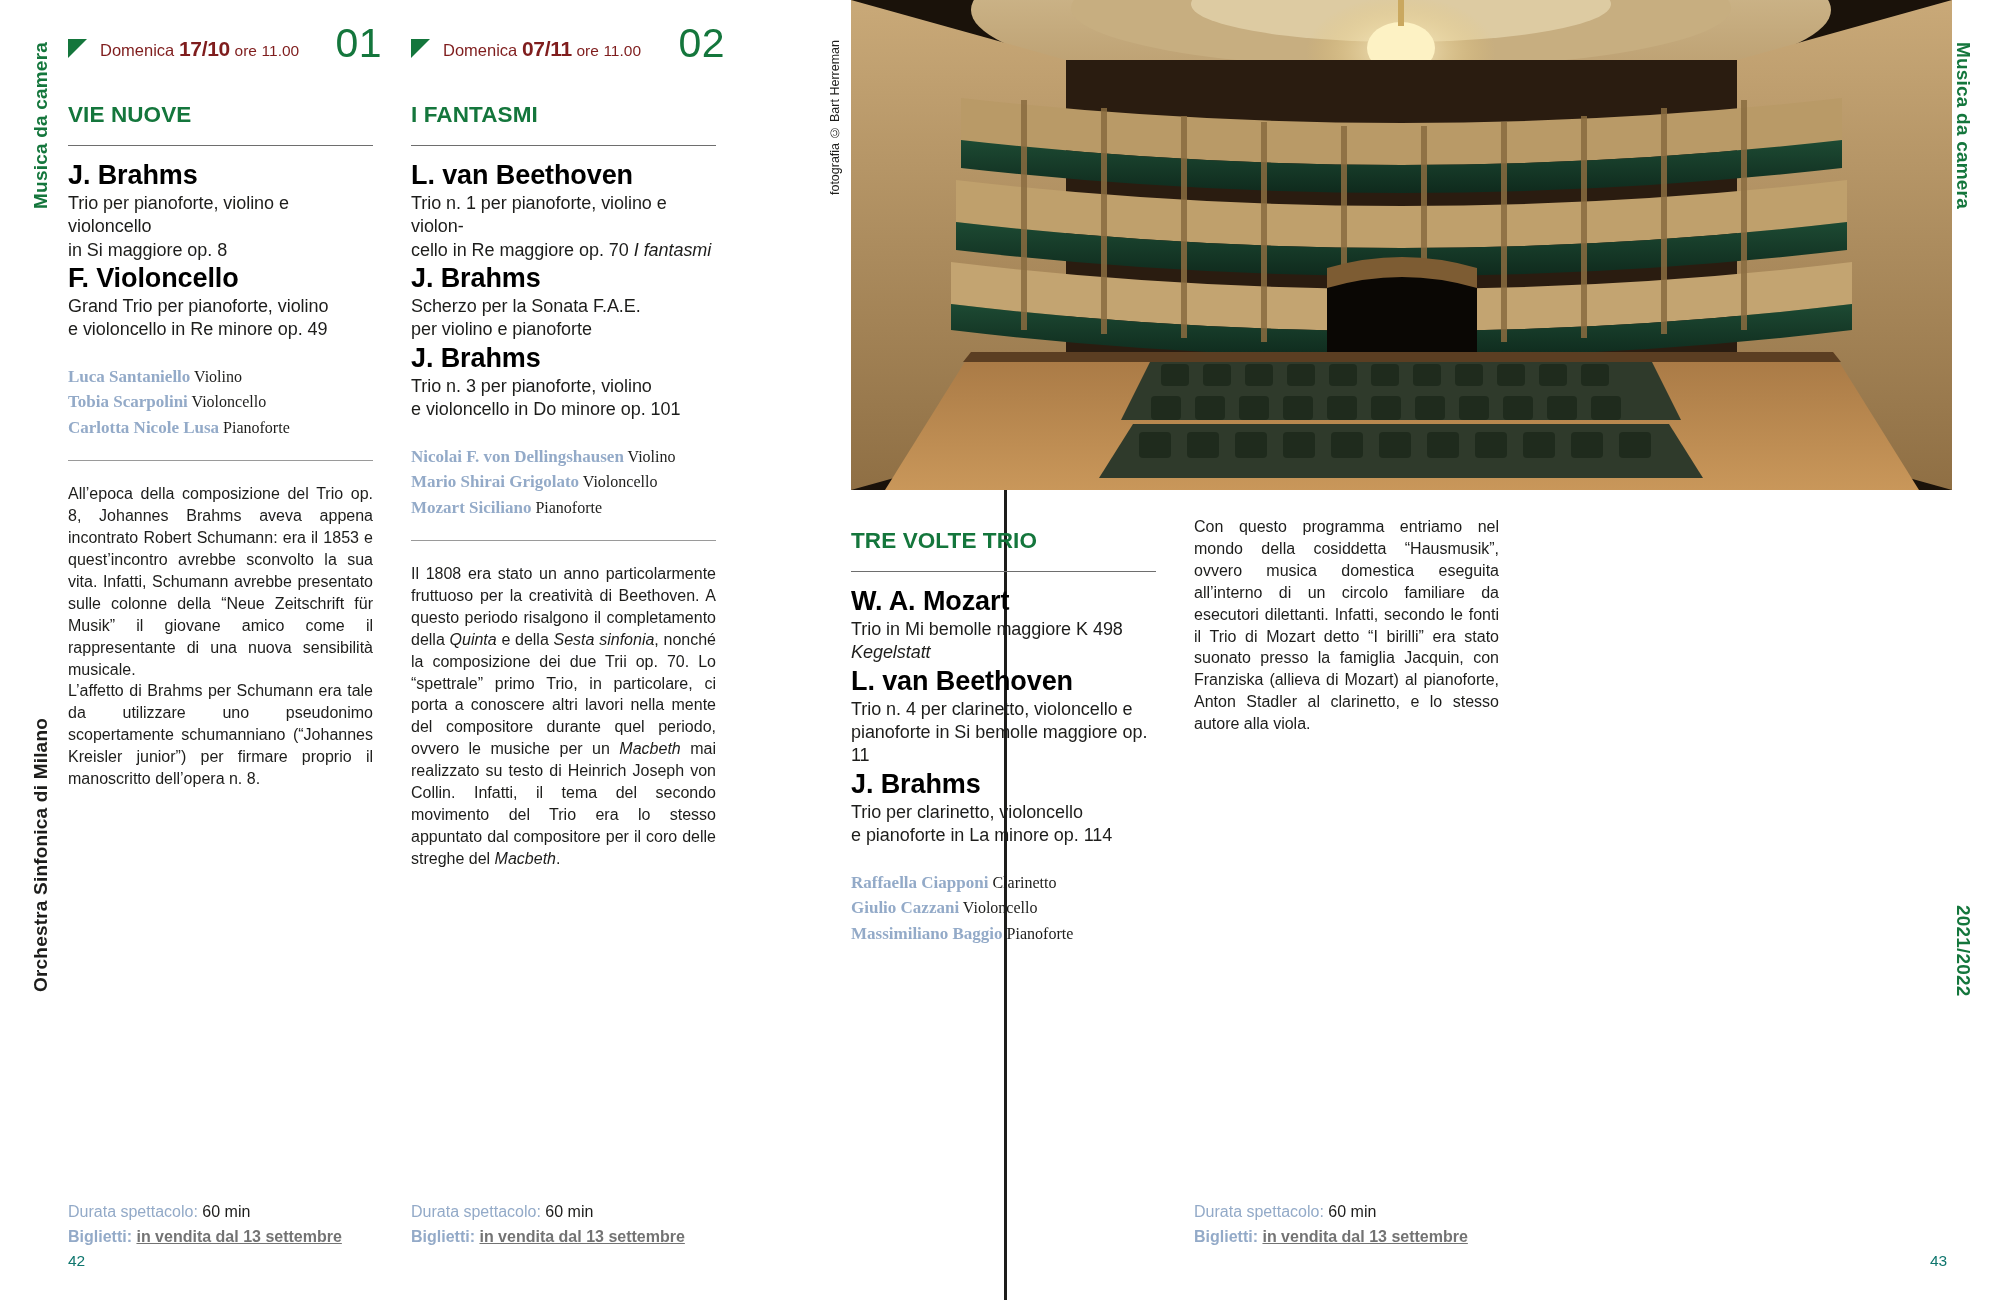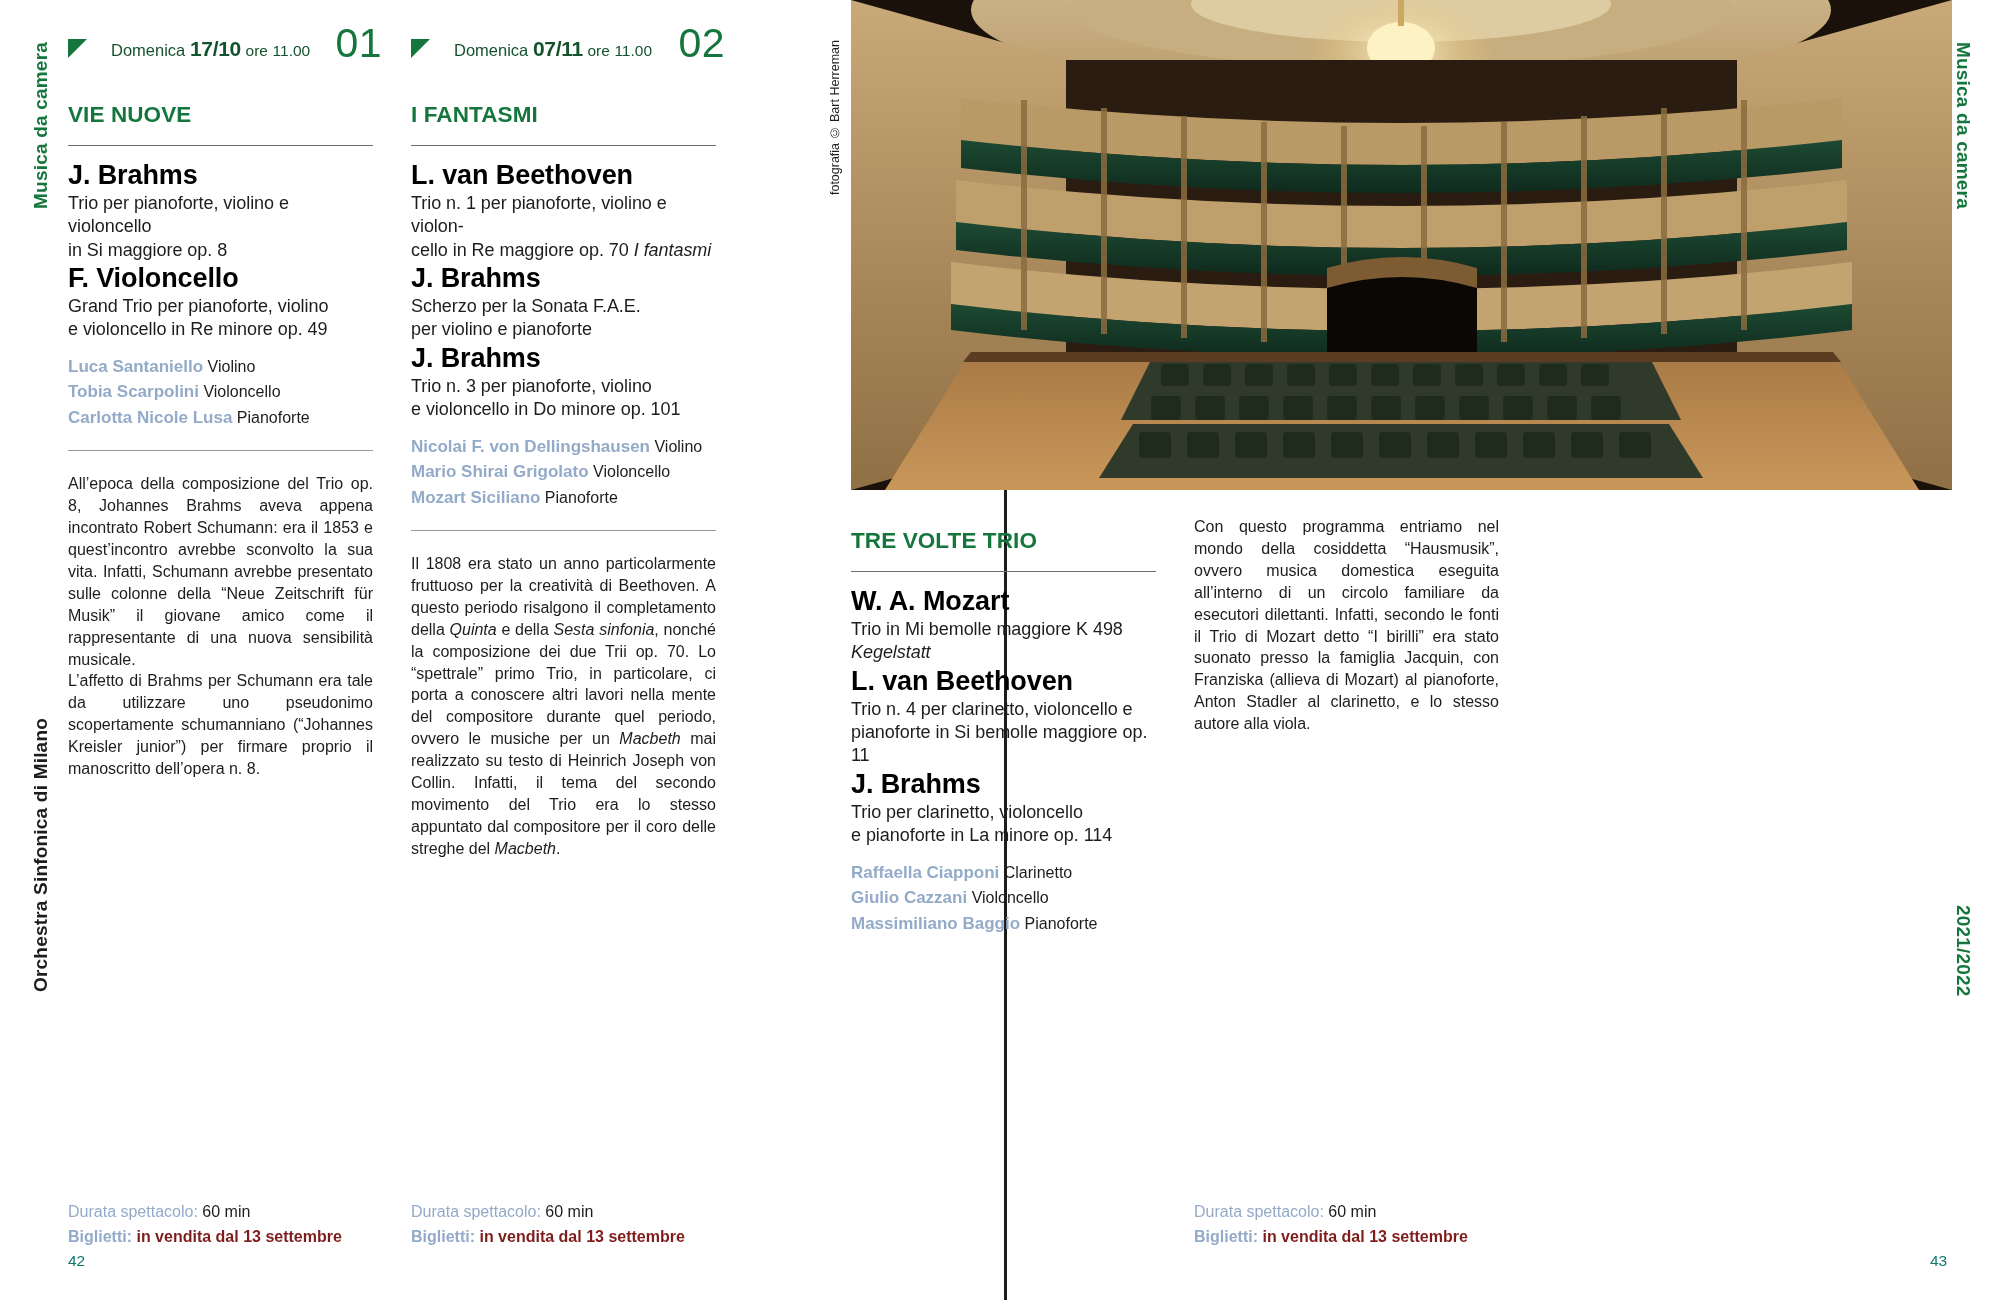--- a/index.html
+++ b/index.html
@@ -48,22 +48,22 @@
     display: flex; align-items: flex-start;
     position: relative; height: 46px;
   }
   .flag {
     width: 0; height: 0; flex: 0 0 auto;
     border-left: 19px solid #14763c;
     border-bottom: 19px solid transparent;
     margin-top: 3px;
   }
   .date-line {
-    margin-left: 24px;
-    font-size: 16.5px; color: #14532d; white-space: nowrap;
+    margin-left: 13px;
+    font-size: 16.5px; color: #7f1d1d; white-space: nowrap;
     line-height: 1.25;
   }
   .date-line .dnum { font-weight: bold; font-size: 21px; letter-spacing: -0.3px; }
   .date-line .dow  { font-size: 16.5px; }
   .date-line .hr   { font-size: 15.5px; }
   .evt-num {
     position: absolute; right: -9px; top: -13px;
     font-size: 41px; color: #14763c; font-weight: 300;
     letter-spacing: 0.5px; line-height: 1;
   }
@@ -82,21 +82,21 @@
     font-weight: bold; font-size: 27px; color: #000;
     line-height: 1.22; letter-spacing: -0.1px;
   }
   .work {
     font-size: 18px; color: #1d1d1b; line-height: 1.3;
     letter-spacing: -0.05px;
   }
   .work em { font-style: italic; }
 
   
-  .performers { margin-top: 12px; }
+  .performers { margin-top: 22px; font-family: Liberation Serif, serif; }
   .perf { font-size: 17px; line-height: 1.5; color:#1d1d1b; }
   .perf .pname { color: #93aac8; font-weight: bold; }
   .perf .prole { color: #1d1d1b; font-size: 16px; }
 
   
   .body-copy {
     margin-top: 22px;
     font-size: 16px; line-height: 1.37;
     text-align: justify; color: #1d1d1b;
     hyphens: auto;
@@ -109,21 +109,21 @@
     position: absolute; left: 851px; top: 0; width: 1101px; height: 490px;
     overflow: hidden; background: #120c07;
   }
   .photo svg { display:block; width:100%; height:100%; }
 
   
   .foot { position: absolute; font-size: 16px; line-height: 1.55; }
   .foot .durata  { color: #93aac8; }
   .foot .durata b { color: #1d1d1b; font-weight: normal; }
   .foot .bigl { color: #93aac8; font-weight: bold; }
-  .foot .bigl b { color: #7f1d1d; font-weight: bold; }
+  .foot .bigl b { color: #737373; font-weight: bold; text-decoration: underline; }
   .foot-1 { left: 68px;   top: 1200px; }
   .foot-2 { left: 411px;  top: 1200px; }
   .foot-3 { left: 1194px; top: 1200px; }
   .pagenum {
     position: absolute; font-size: 15.5px; color: #0f766e;
   }
   .pg-left  { left: 68px;  top: 1252px; }
   .pg-right { left: 1930px; top: 1252px; }
 </style>
 </head>

